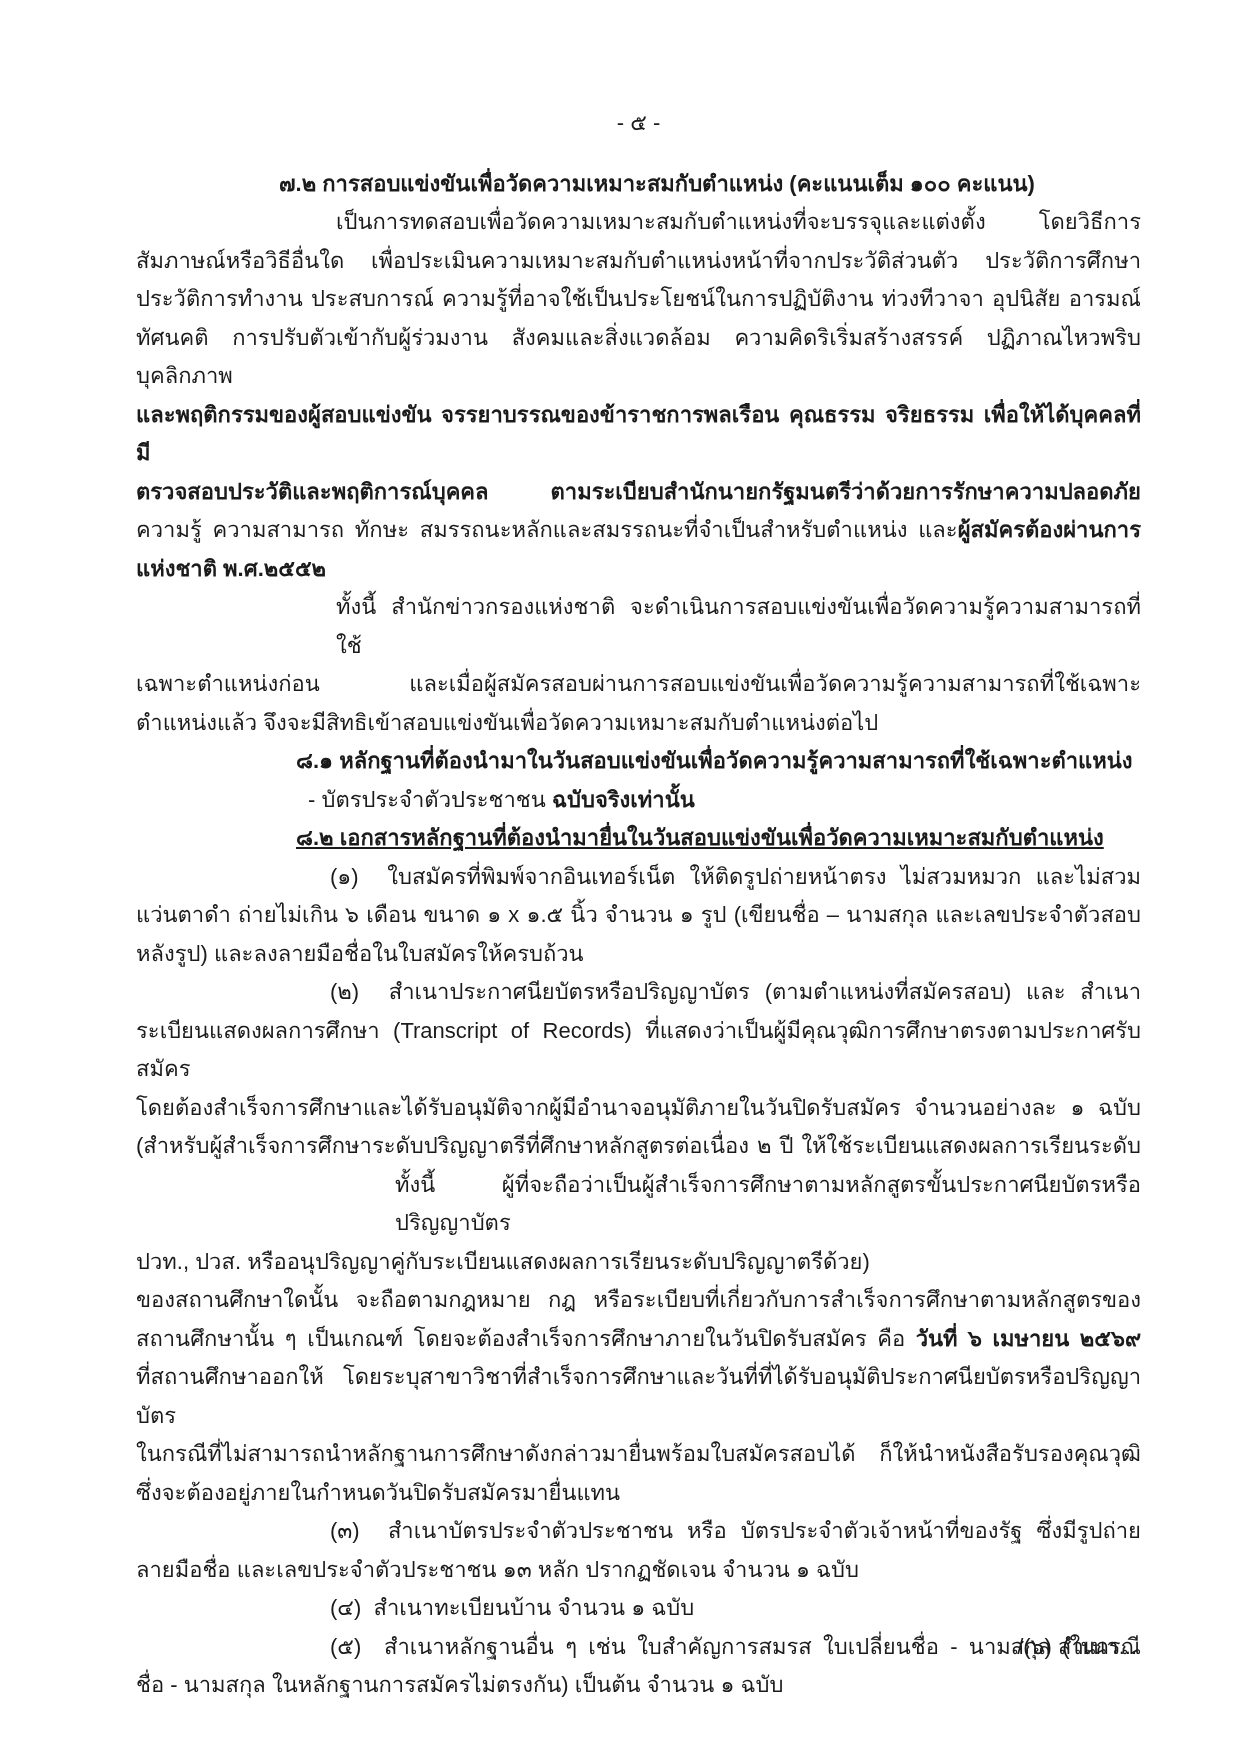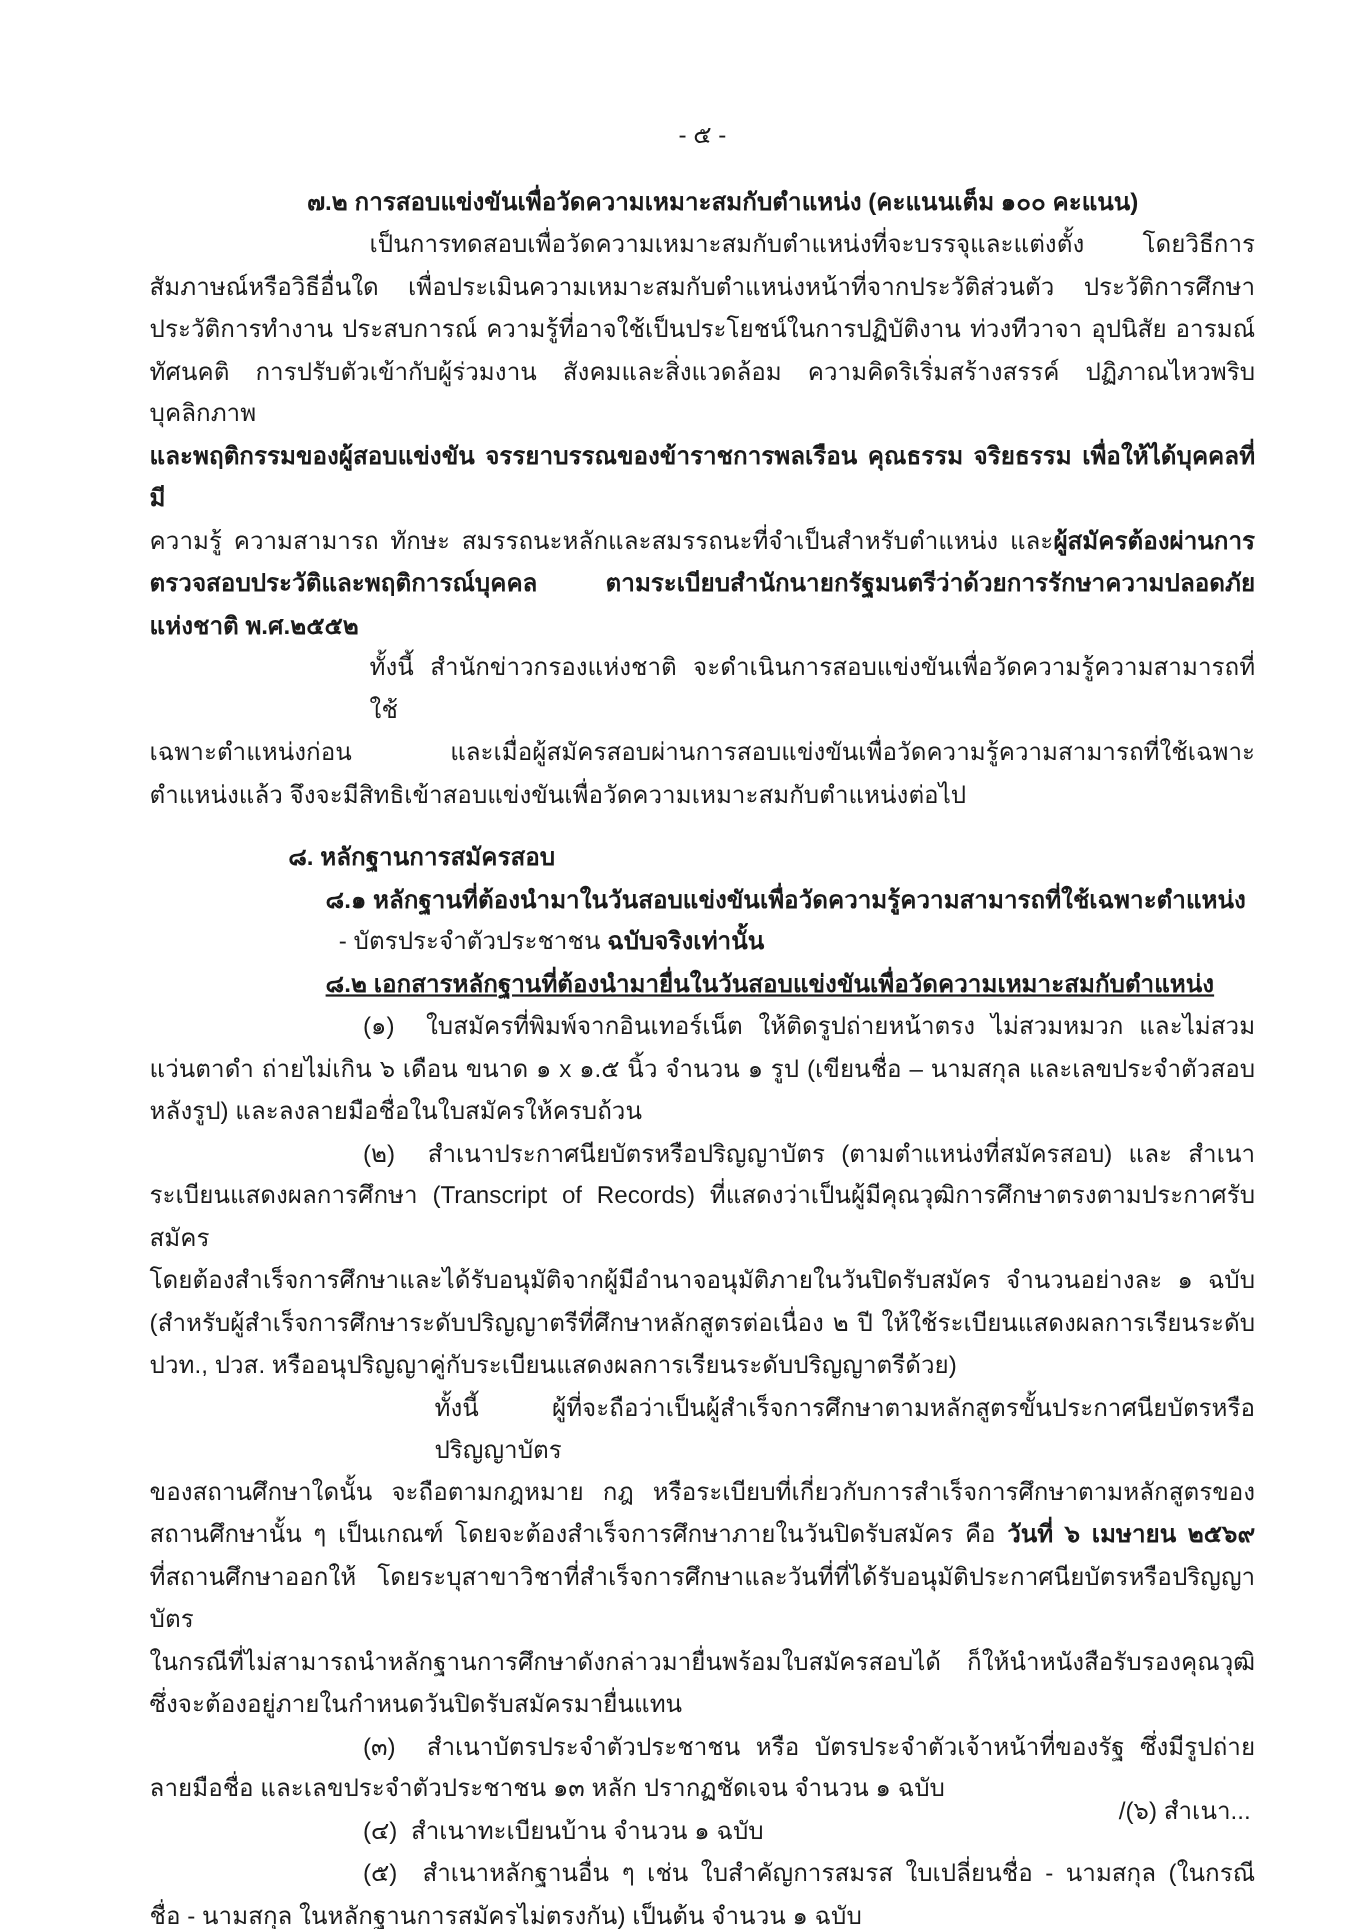--- a/index.html
+++ b/index.html
@@ -53,39 +53,38 @@
 
 <div class="page">
   <div class="doc" id="doc">
       <div class="line center" style="padding-left: 0px;"><span class="">- ๕ -</span></div>
       <div class="line" style="padding-left: 143px; margin-top: 22px;"><span class="b">๗.๒ การสอบแข่งขันเพื่อวัดความเหมาะสมกับตำแหน่ง (คะแนนเต็ม ๑๐๐ คะแนน)</span></div>
       <div class="line just" style="padding-left: 200px;"><span class="">เป็นการทดสอบเพื่อวัดความเหมาะสมกับตำแหน่งที่จะบรรจุและแต่งตั้ง โดยวิธีการ</span></div>
       <div class="line just" style="padding-left: 0px;"><span class="">สัมภาษณ์หรือวิธีอื่นใด เพื่อประเมินความเหมาะสมกับตำแหน่งหน้าที่จากประวัติส่วนตัว ประวัติการศึกษา</span></div>
       <div class="line just" style="padding-left: 0px;"><span class="">ประวัติการทำงาน ประสบการณ์ ความรู้ที่อาจใช้เป็นประโยชน์ในการปฏิบัติงาน ท่วงทีวาจา อุปนิสัย อารมณ์</span></div>
       <div class="line just" style="padding-left: 0px;"><span class="">ทัศนคติ การปรับตัวเข้ากับผู้ร่วมงาน สังคมและสิ่งแวดล้อม ความคิดริเริ่มสร้างสรรค์ ปฏิภาณไหวพริบ บุคลิกภาพ</span></div>
       <div class="line just" style="padding-left: 0px; font-weight: bold;"><span class="">และพฤติกรรมของผู้สอบแข่งขัน จรรยาบรรณของข้าราชการพลเรือน คุณธรรม จริยธรรม เพื่อให้ได้บุคคลที่มี</span></div>
+      <div class="line just" style="padding-left: 0px;"><span class="b">ตรวจสอบประวัติและพฤติการณ์บุคคล ตามระเบียบสำนักนายกรัฐมนตรีว่าด้วยการรักษาความปลอดภัย</span></div>
       <div class="line just" style="padding-left: 0px;"><span class="">ความรู้ ความสามารถ ทักษะ สมรรถนะหลักและสมรรถนะที่จำเป็นสำหรับตำแหน่ง และ</span><span class="b">ผู้สมัครต้องผ่านการ</span></div>
-      <div class="line just" style="padding-left: 0px;"><span class="b">ตรวจสอบประวัติและพฤติการณ์บุคคล ตามระเบียบสำนักนายกรัฐมนตรีว่าด้วยการรักษาความปลอดภัย</span></div>
       <div class="line" style="padding-left: 0px;"><span class="b">แห่งชาติ พ.ศ.๒๕๕๒</span></div>
       <div class="line just" style="padding-left: 200px;"><span class="">ทั้งนี้ สำนักข่าวกรองแห่งชาติ จะดำเนินการสอบแข่งขันเพื่อวัดความรู้ความสามารถที่ใช้</span></div>
       <div class="line just" style="padding-left: 0px;"><span class="">เฉพาะตำแหน่งก่อน และเมื่อผู้สมัครสอบผ่านการสอบแข่งขันเพื่อวัดความรู้ความสามารถที่ใช้เฉพาะ</span></div>
       <div class="line" style="padding-left: 0px;"><span class="">ตำแหน่งแล้ว จึงจะมีสิทธิเข้าสอบแข่งขันเพื่อวัดความเหมาะสมกับตำแหน่งต่อไป</span></div>
-      <div class="line" style="padding-left: 126px; margin-top: 18px;"><span class="b">๘. หลักฐานการสมัครสอบ</span></div>
       <div class="line" style="padding-left: 160px;"><span class="b">๘.๑ หลักฐานที่ต้องนำมาในวันสอบแข่งขันเพื่อวัดความรู้ความสามารถที่ใช้เฉพาะตำแหน่ง</span></div>
       <div class="line" style="padding-left: 172px;"><span class="">- บัตรประจำตัวประชาชน </span><span class="b">ฉบับจริงเท่านั้น</span></div>
       <div class="line" style="padding-left: 160px; text-decoration: underline;"><span class="b">๘.๒ เอกสารหลักฐานที่ต้องนำมายื่นในวันสอบแข่งขันเพื่อวัดความเหมาะสมกับตำแหน่ง</span></div>
       <div class="line just" style="padding-left: 194px;"><span class="">(๑)&nbsp; ใบสมัครที่พิมพ์จากอินเทอร์เน็ต ให้ติดรูปถ่ายหน้าตรง ไม่สวมหมวก และไม่สวม</span></div>
       <div class="line just" style="padding-left: 0px;"><span class="">แว่นตาดำ ถ่ายไม่เกิน ๖ เดือน ขนาด ๑ x ๑.๕ นิ้ว จำนวน ๑ รูป (เขียนชื่อ – นามสกุล และเลขประจำตัวสอบ</span></div>
       <div class="line" style="padding-left: 0px;"><span class="">หลังรูป) และลงลายมือชื่อในใบสมัครให้ครบถ้วน</span></div>
       <div class="line just" style="padding-left: 194px;"><span class="">(๒)&nbsp; สำเนาประกาศนียบัตรหรือปริญญาบัตร (ตามตำแหน่งที่สมัครสอบ) และ สำเนา</span></div>
       <div class="line just" style="padding-left: 0px;"><span class="">ระเบียนแสดงผลการศึกษา (Transcript of Records) ที่แสดงว่าเป็นผู้มีคุณวุฒิการศึกษาตรงตามประกาศรับสมัคร</span></div>
       <div class="line just" style="padding-left: 0px;"><span class="">โดยต้องสำเร็จการศึกษาและได้รับอนุมัติจากผู้มีอำนาจอนุมัติภายในวันปิดรับสมัคร จำนวนอย่างละ ๑ ฉบับ</span></div>
       <div class="line just" style="padding-left: 0px;"><span class="">(สำหรับผู้สำเร็จการศึกษาระดับปริญญาตรีที่ศึกษาหลักสูตรต่อเนื่อง ๒ ปี ให้ใช้ระเบียนแสดงผลการเรียนระดับ</span></div>
+      <div class="line just" style="padding-left: 259px;"><span class="">ทั้งนี้ ผู้ที่จะถือว่าเป็นผู้สำเร็จการศึกษาตามหลักสูตรขั้นประกาศนียบัตรหรือปริญญาบัตร</span></div>
       <div class="line" style="padding-left: 0px;"><span class="">ปวท., ปวส. หรืออนุปริญญาคู่กับระเบียนแสดงผลการเรียนระดับปริญญาตรีด้วย)</span></div>
-      <div class="line just" style="padding-left: 259px;"><span class="">ทั้งนี้ ผู้ที่จะถือว่าเป็นผู้สำเร็จการศึกษาตามหลักสูตรขั้นประกาศนียบัตรหรือปริญญาบัตร</span></div>
       <div class="line just" style="padding-left: 0px;"><span class="">ของสถานศึกษาใดนั้น จะถือตามกฎหมาย กฎ หรือระเบียบที่เกี่ยวกับการสำเร็จการศึกษาตามหลักสูตรของ</span></div>
       <div class="line just" style="padding-left: 0px;"><span class="">สถานศึกษานั้น ๆ เป็นเกณฑ์ โดยจะต้องสำเร็จการศึกษาภายในวันปิดรับสมัคร คือ </span><span class="b">วันที่ ๖ เมษายน ๒๕๖๙</span></div>
       <div class="line just" style="padding-left: 0px;"><span class="">ที่สถานศึกษาออกให้ โดยระบุสาขาวิชาที่สำเร็จการศึกษาและวันที่ที่ได้รับอนุมัติประกาศนียบัตรหรือปริญญาบัตร</span></div>
       <div class="line just" style="padding-left: 0px;"><span class="">ในกรณีที่ไม่สามารถนำหลักฐานการศึกษาดังกล่าวมายื่นพร้อมใบสมัครสอบได้ ก็ให้นำหนังสือรับรองคุณวุฒิ</span></div>
       <div class="line" style="padding-left: 0px;"><span class="">ซึ่งจะต้องอยู่ภายในกำหนดวันปิดรับสมัครมายื่นแทน</span></div>
       <div class="line just" style="padding-left: 194px;"><span class="">(๓)&nbsp; สำเนาบัตรประจำตัวประชาชน หรือ บัตรประจำตัวเจ้าหน้าที่ของรัฐ ซึ่งมีรูปถ่าย</span></div>
       <div class="line" style="padding-left: 0px;"><span class="">ลายมือชื่อ และเลขประจำตัวประชาชน ๑๓ หลัก ปรากฏชัดเจน จำนวน ๑ ฉบับ</span></div>
       <div class="line" style="padding-left: 194px;"><span class="">(๔)&nbsp; สำเนาทะเบียนบ้าน จำนวน ๑ ฉบับ</span></div>
       <div class="line just" style="padding-left: 194px;"><span class="">(๕)&nbsp; สำเนาหลักฐานอื่น ๆ เช่น ใบสำคัญการสมรส ใบเปลี่ยนชื่อ - นามสกุล (ในกรณี</span></div>
       <div class="line" style="padding-left: 0px;"><span class="">ชื่อ - นามสกุล ในหลักฐานการสมัครไม่ตรงกัน) เป็นต้น จำนวน ๑ ฉบับ</span></div>

